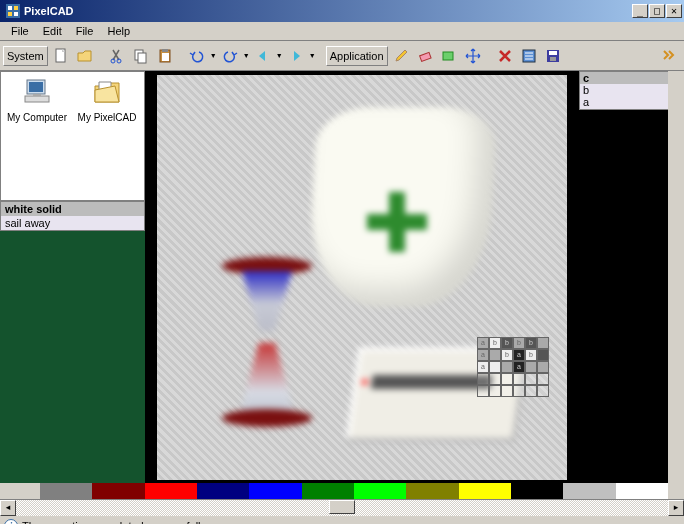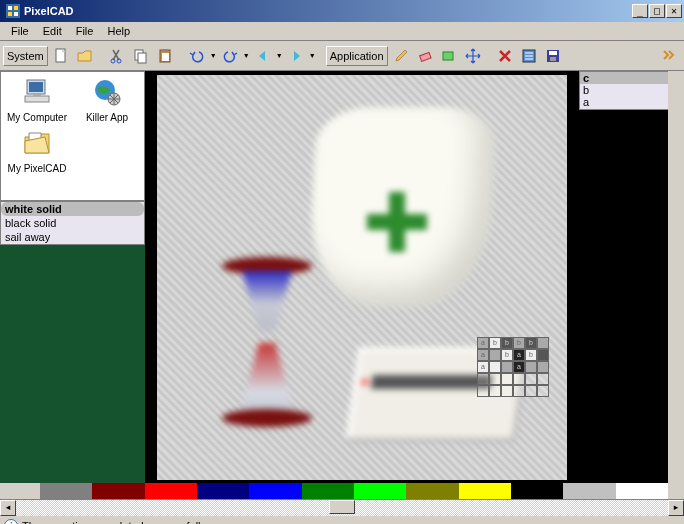--- a/index.html
+++ b/index.html
@@ -16,21 +16,21 @@
 .tbtn.combo { width:auto; padding:0 3px; border:1px solid #808080; border-top-color:#fff; border-left-color:#fff; font-size:11px; height:20px; background:#d4d0c8; display:flex; align-items:center;}
 .tbtn.sep { width: 6px; }
 .dropdown-arrow { width:7px; font-size:7px; color:#000; }
 .chevrons { margin-left:auto; width:22px; height:22px; display:flex; align-items:center; justify-content:center;}
 .main { display:flex; height: 412px; background:#000; }
 .leftcol { width: 145px; background:#14532d; display:flex; flex-direction:column; }
 .desktop-panel { background:#fff; border:1px solid #808080; height: 130px; padding:4px; display:flex; flex-wrap:wrap; align-content:flex-start; gap:4px 6px; }
 .desk-item { width:64px; text-align:center; font-size:10px; cursor:default; }
 .desk-item .dicon { width:32px; height:32px; margin:0 auto 2px; }
 .list-panel { background:#e8e4f0; border:1px solid #808080; font-size:11px; }
-.list-panel .row { padding:1px 4px; cursor:default;border-radius:6px; }
+.list-panel .row { padding:1px 4px; cursor:default; }
 .list-panel .row.selected { background:#bcbcbc; color:#000; font-weight:bold; }
 .canvas-area { flex:1; position:relative; background:#000; display:flex; align-items:center; justify-content:center; }
 .canvas-bg { width:410px; height:405px; background: repeating-linear-gradient(45deg, #d8d8d8 0 3px, #c8c8c8 3px 6px); position:relative; display:flex; align-items:center; justify-content:center; }
 .blurred-art { width:320px; height:340px; position:relative; filter: blur(3px); }
 .bag { position:absolute; left:110px; top:0; width:180px; height:200px; background:#fafaf2; border-radius: 30% 30% 40% 40% / 20% 20% 50% 50%; transform: skewX(-3deg); box-shadow: inset -18px -18px 30px rgba(0,0,0,.15);}
 .cross { position:absolute; left:165px; top:85px; width:60px; height:60px; }
 .cross:before, .cross:after { content:""; position:absolute; background:#2e8b2e; }
 .cross:before { left:22px; top:0; width:16px; height:60px; }
 .cross:after { left:0; top:22px; width:60px; height:16px; }
 .hourglass { position:absolute; left:20px; top:150px; width:90px; height:170px; }
@@ -206,39 +206,29 @@
         <svg class="dicon" viewBox="0 0 32 32">
             <rect x="6" y="4" width="18" height="14" fill="#cde" stroke="#678"></rect>
             <rect x="8" y="6" width="14" height="10" fill="#3a6ea5"></rect>
             <rect x="4" y="20" width="24" height="6" fill="#ddd" stroke="#888"></rect>
             <rect x="12" y="18" width="8" height="2" fill="#aaa"></rect>
           </svg>
         <div>My Computer</div>
       </div>
       <div class="desk-item">
         <svg class="dicon" viewBox="0 0 32 32">
-            <circle cx="14" cy="14" r="10" fill="#3a8fd4"></circle>
-            <path d="M6 12 Q12 8 20 14 Q14 20 8 16" fill="#3aa03a"></path>
-            <circle cx="23" cy="23" r="6" fill="#ccc" stroke="#666"></circle>
-            <path d="M23 17 L23 29 M17 23 L29 23 M19 19 L27 27 M27 19 L19 27" stroke="#666"></path>
-          </svg>
-        <div>Killer App</div>
-      </div>
-      <div class="desk-item">
-        <svg class="dicon" viewBox="0 0 32 32">
             <path d="M4 10 L10 10 L13 7 L28 7 L28 26 L4 26 Z" fill="#f4d47a" stroke="#b8912f"></path>
             <path d="M8 6 L20 6 L20 18 L8 18 Z" fill="#fff" stroke="#888"></path>
             <path d="M4 14 L24 10 L28 26 L4 26 Z" fill="#f8e4a0" stroke="#b8912f"></path>
           </svg>
         <div>My PixelCAD</div>
       </div>
     </div>
     <div class="list-panel">
       <div class="row selected">white solid</div>
-      <div class="row">black solid</div>
       <div class="row">sail away</div>
     </div>
   </div>
 
   <div class="canvas-area">
     <div class="canvas-bg">
       <div class="blurred-art">
         <div class="bag"></div>
         <div class="cross"></div>
         <div class="hourglass">

